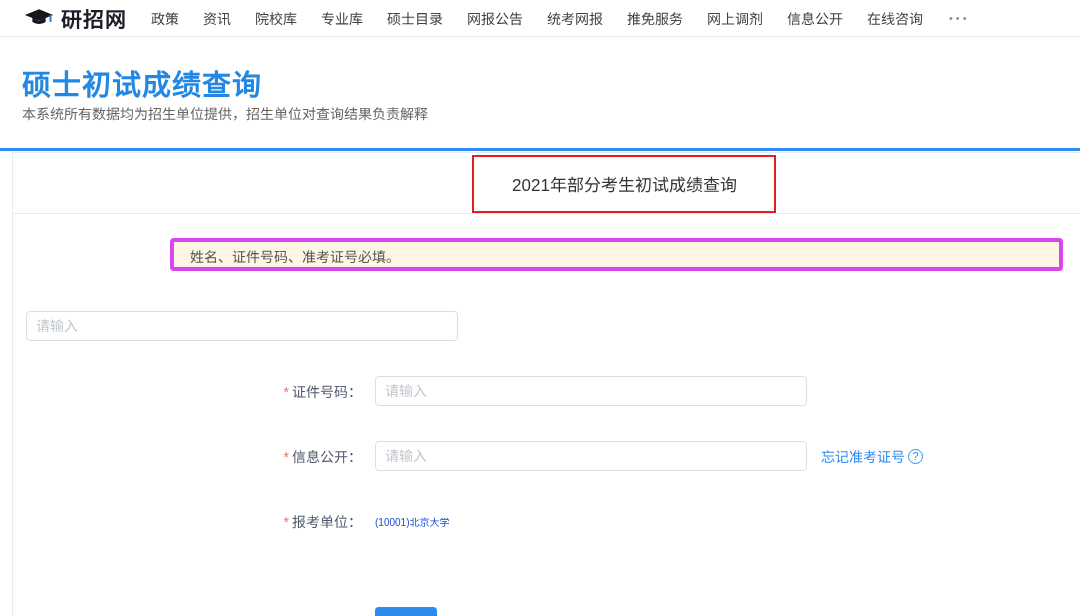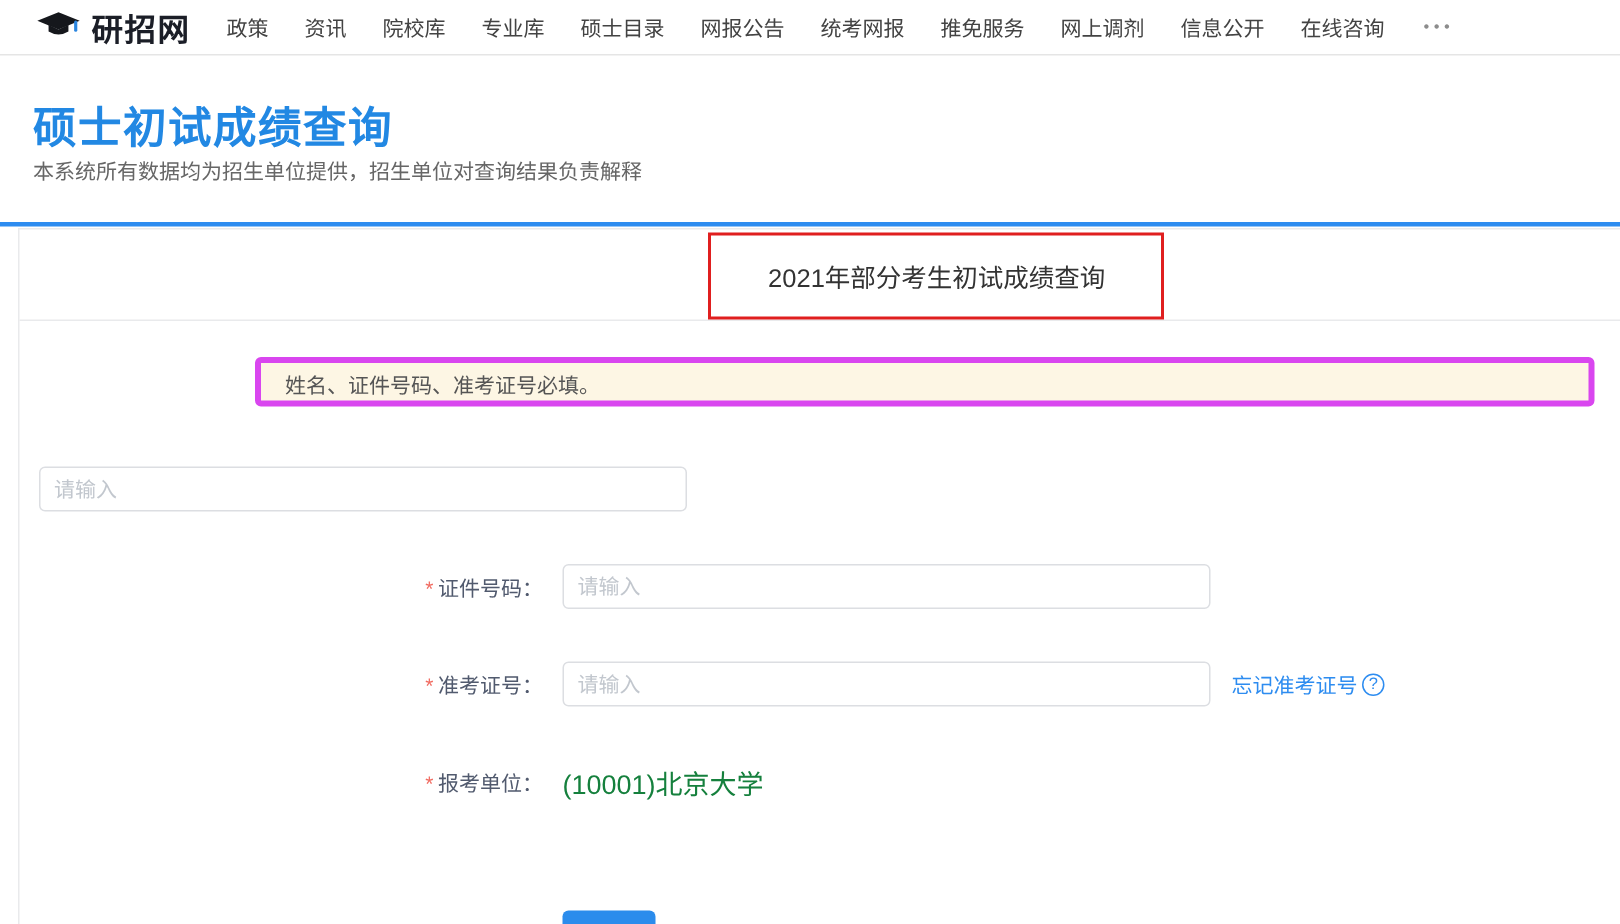--- a/index.html
+++ b/index.html
@@ -34,21 +34,21 @@
     background: #fdf6e4; border: 4px solid #d946ef; border-radius: 4px; }
 
   .form { margin-top: 40px; }
   .form-row { display: flex; align-items: center; height: 30px; margin-bottom: 35px; }
   .form-label { flex: 0 0 349px; text-align: right; font-size: 14px; color: #515a6e; white-space: nowrap; }
   .req { color: #f16c62; margin-right: 3px; font-size: 14px; }
   .form-input { margin-left: 13px; width: 432px; height: 30px; padding: 0 9px;
     border: 1px solid #dcdee2; border-radius: 4px; font-size: 14px; color: #515a6e;
     outline: none; background: #fff; }
   .form-input::placeholder { color: #c2c7ce; }
-  .form-value { margin-left: 13px; font-size: 18px; color: #15803d; }
+  .form-value { margin-left: 13px; font-size: 10px; color: #1d4ed8; }
 
   .forgot { margin-left: 14px; display: inline-flex; align-items: center; gap: 3px;
     font-size: 14px; color: #2d8cf0; text-decoration: none; cursor: pointer; white-space: nowrap; }
   .q-circle { display: inline-flex; align-items: center; justify-content: center;
     width: 15px; height: 15px; border: 1px solid #2d8cf0; border-radius: 50%;
     font-size: 11px; line-height: 1; }
 
   .btn-row { padding-left: 349px; margin-top: 2px; }
   .query-btn { margin-left: 13px; width: 62px; height: 33px; background: #2b8cec;
     color: #fff; font-size: 14px; border: none; border-radius: 4px; cursor: pointer; margin-top: 36px; }
@@ -104,21 +104,21 @@
       <div class="form-row">
         <input class="form-input" type="text" placeholder="请输入" style="">
       </div>
 
       <div class="form-row">
         <span class="form-label"><span class="req">*</span><span>证件号码：</span></span>
         <input class="form-input" type="text" placeholder="请输入" style="">
       </div>
 
       <div class="form-row">
-        <span class="form-label"><span class="req">*</span><span>准考证号：</span></span>
+        <span class="form-label"><span class="req">*</span><span>信息公开：</span></span>
         <input class="form-input" type="text" placeholder="请输入" style="">
         <a class="forgot">
           <span>忘记准考证号</span>
           <span class="q-circle">?</span>
         </a>
       </div>
 
       <div class="form-row">
         <span class="form-label"><span class="req">*</span><span>报考单位：</span></span>
         <span class="form-value">(10001)北京大学</span>

